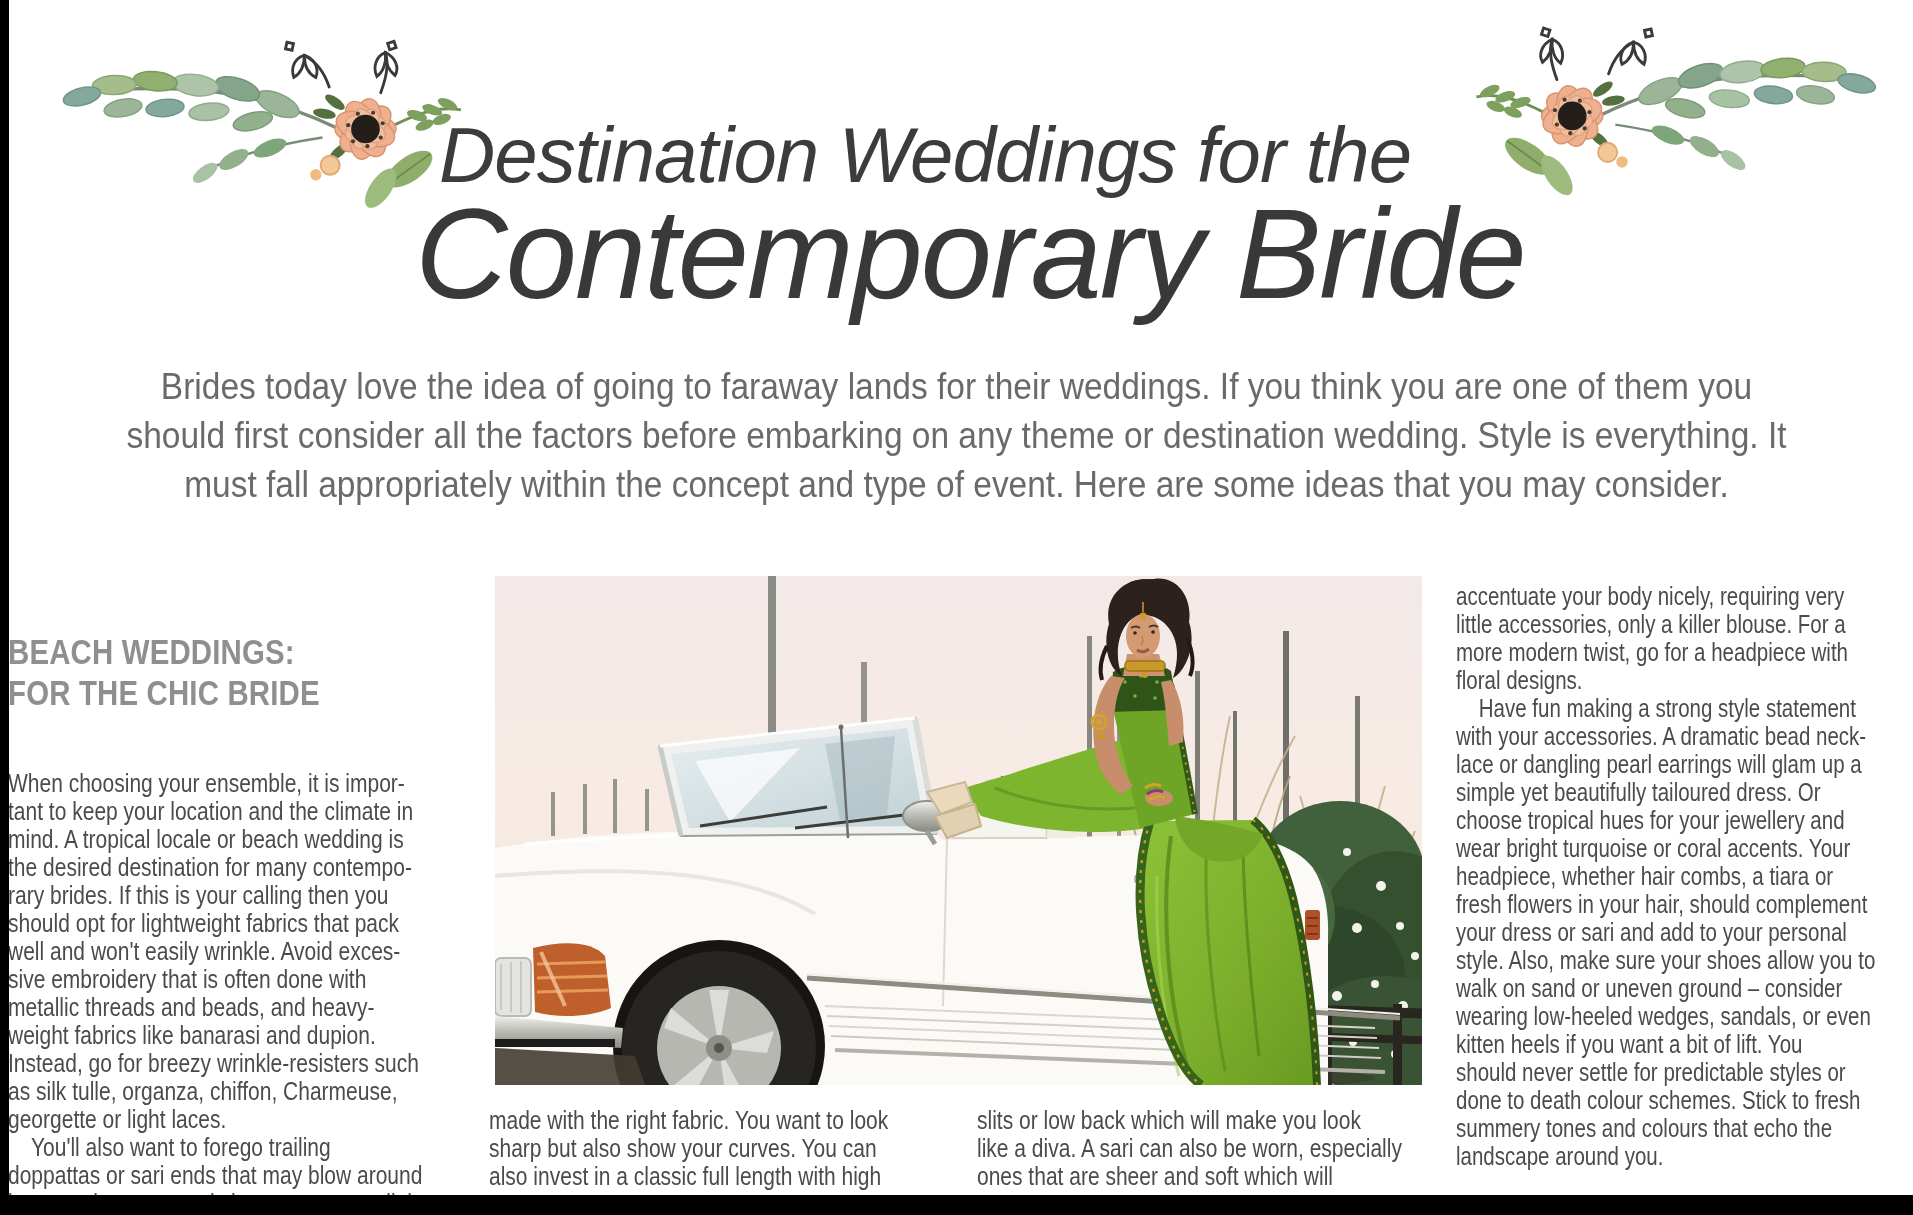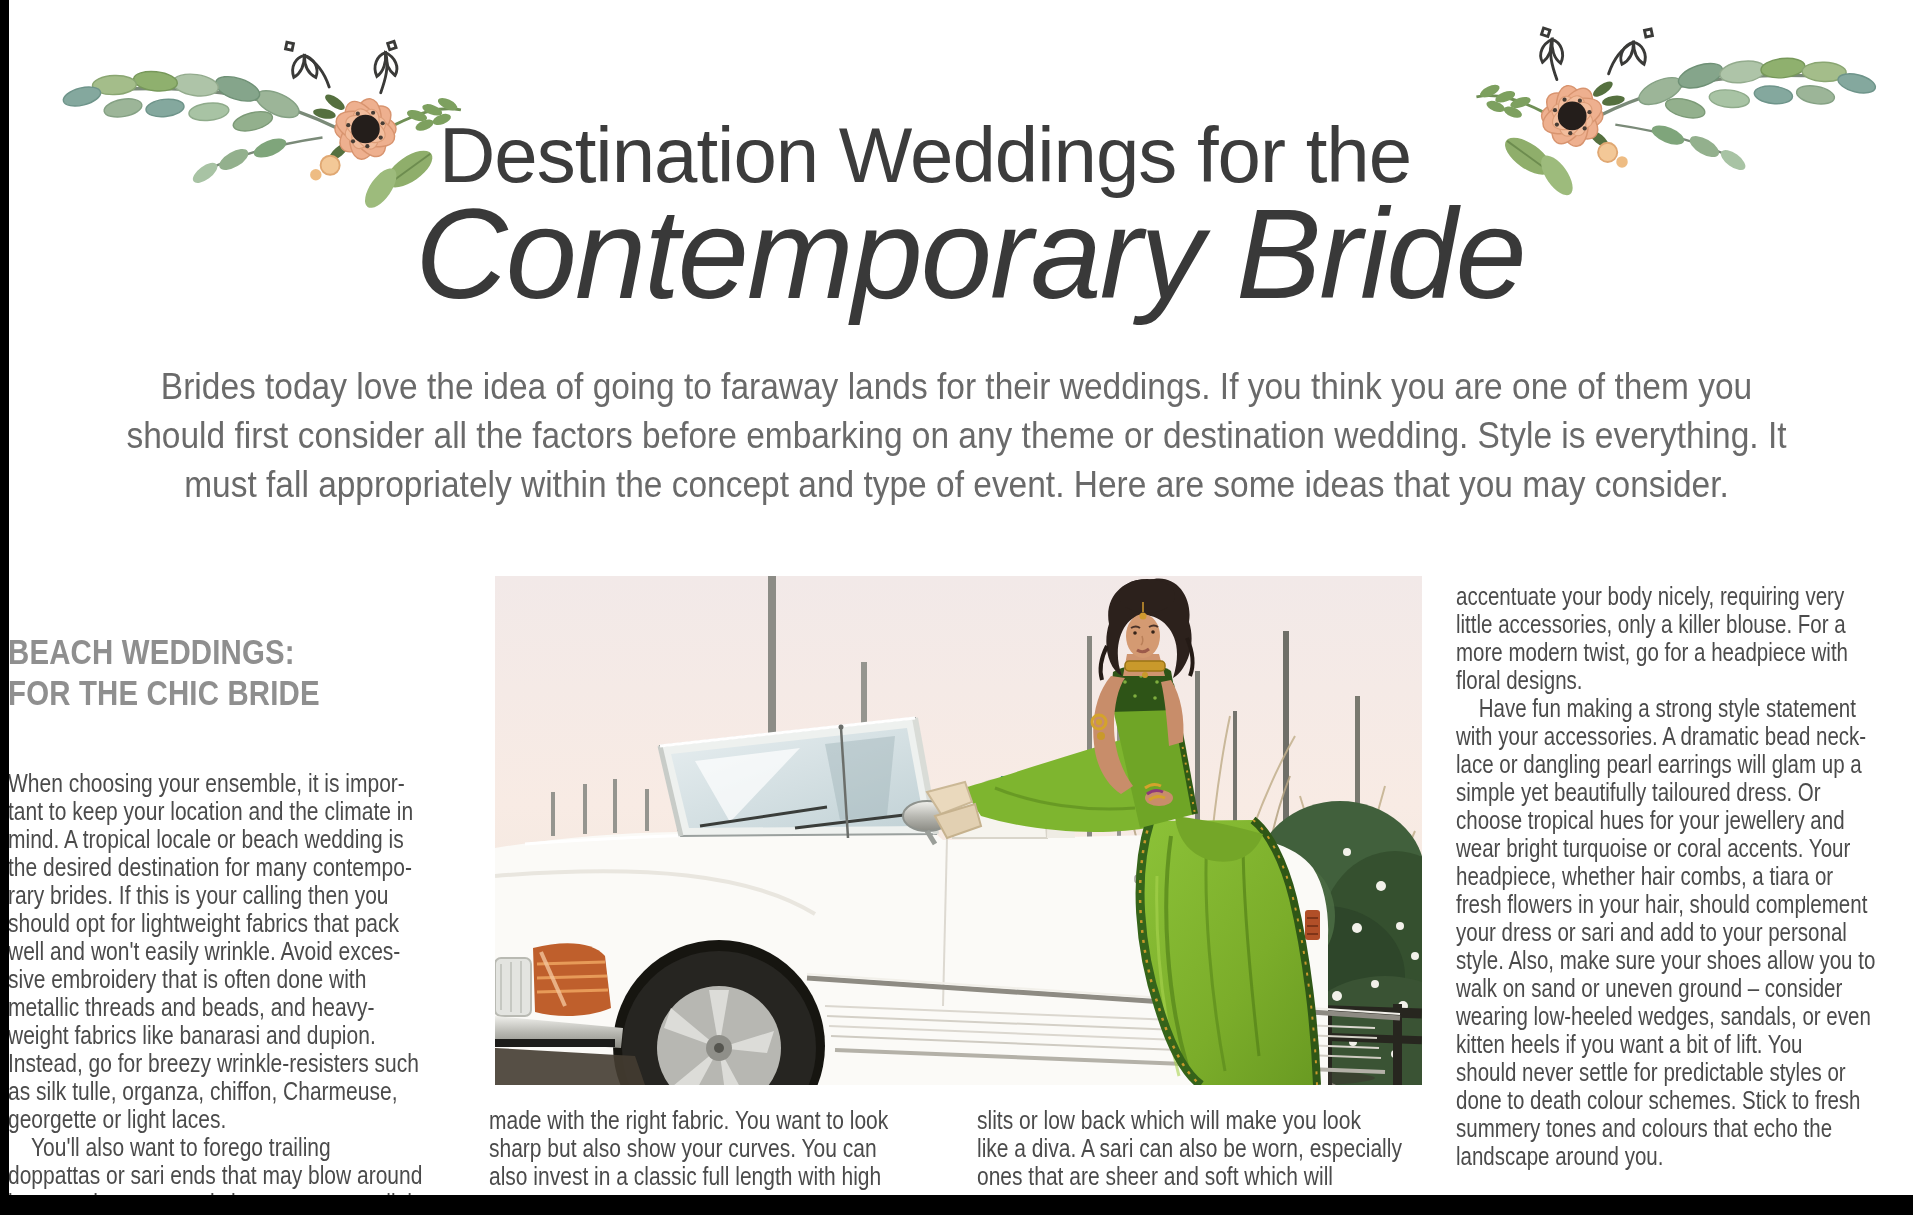--- a/index.html
+++ b/index.html
@@ -9,21 +9,21 @@
     font-family:"Liberation Sans", sans-serif;
     -webkit-font-smoothing:antialiased;
   }
   
   .scan-left{position:absolute;left:0;top:0;width:9px;height:1215px;background:#000;z-index:60}
   .scan-bottom{position:absolute;left:0;top:1195px;width:1913px;height:20px;background:#000;z-index:60}
 
   
   .title1{
     position:absolute;top:116px;left:0;width:1850px;text-align:center;
-    font-size:78px;line-height:1;color:#3c3c3c;letter-spacing:-1px;
+    font-style:italic;font-size:78px;line-height:1;color:#3c3c3c;letter-spacing:-1px;
   }
   .title2{
     position:absolute;top:190px;left:0;width:1940px;text-align:center;
     font-style:italic;font-size:128px;line-height:1;color:#393939;letter-spacing:-2px;
   }
   .floral{position:absolute;z-index:5}
   .floral-left{left:60px;top:34px;width:420px;height:188px;transform:scaleX(-1)}
   .floral-right{left:1448px;top:24px;width:440px;height:182px}
 
   .intro{

